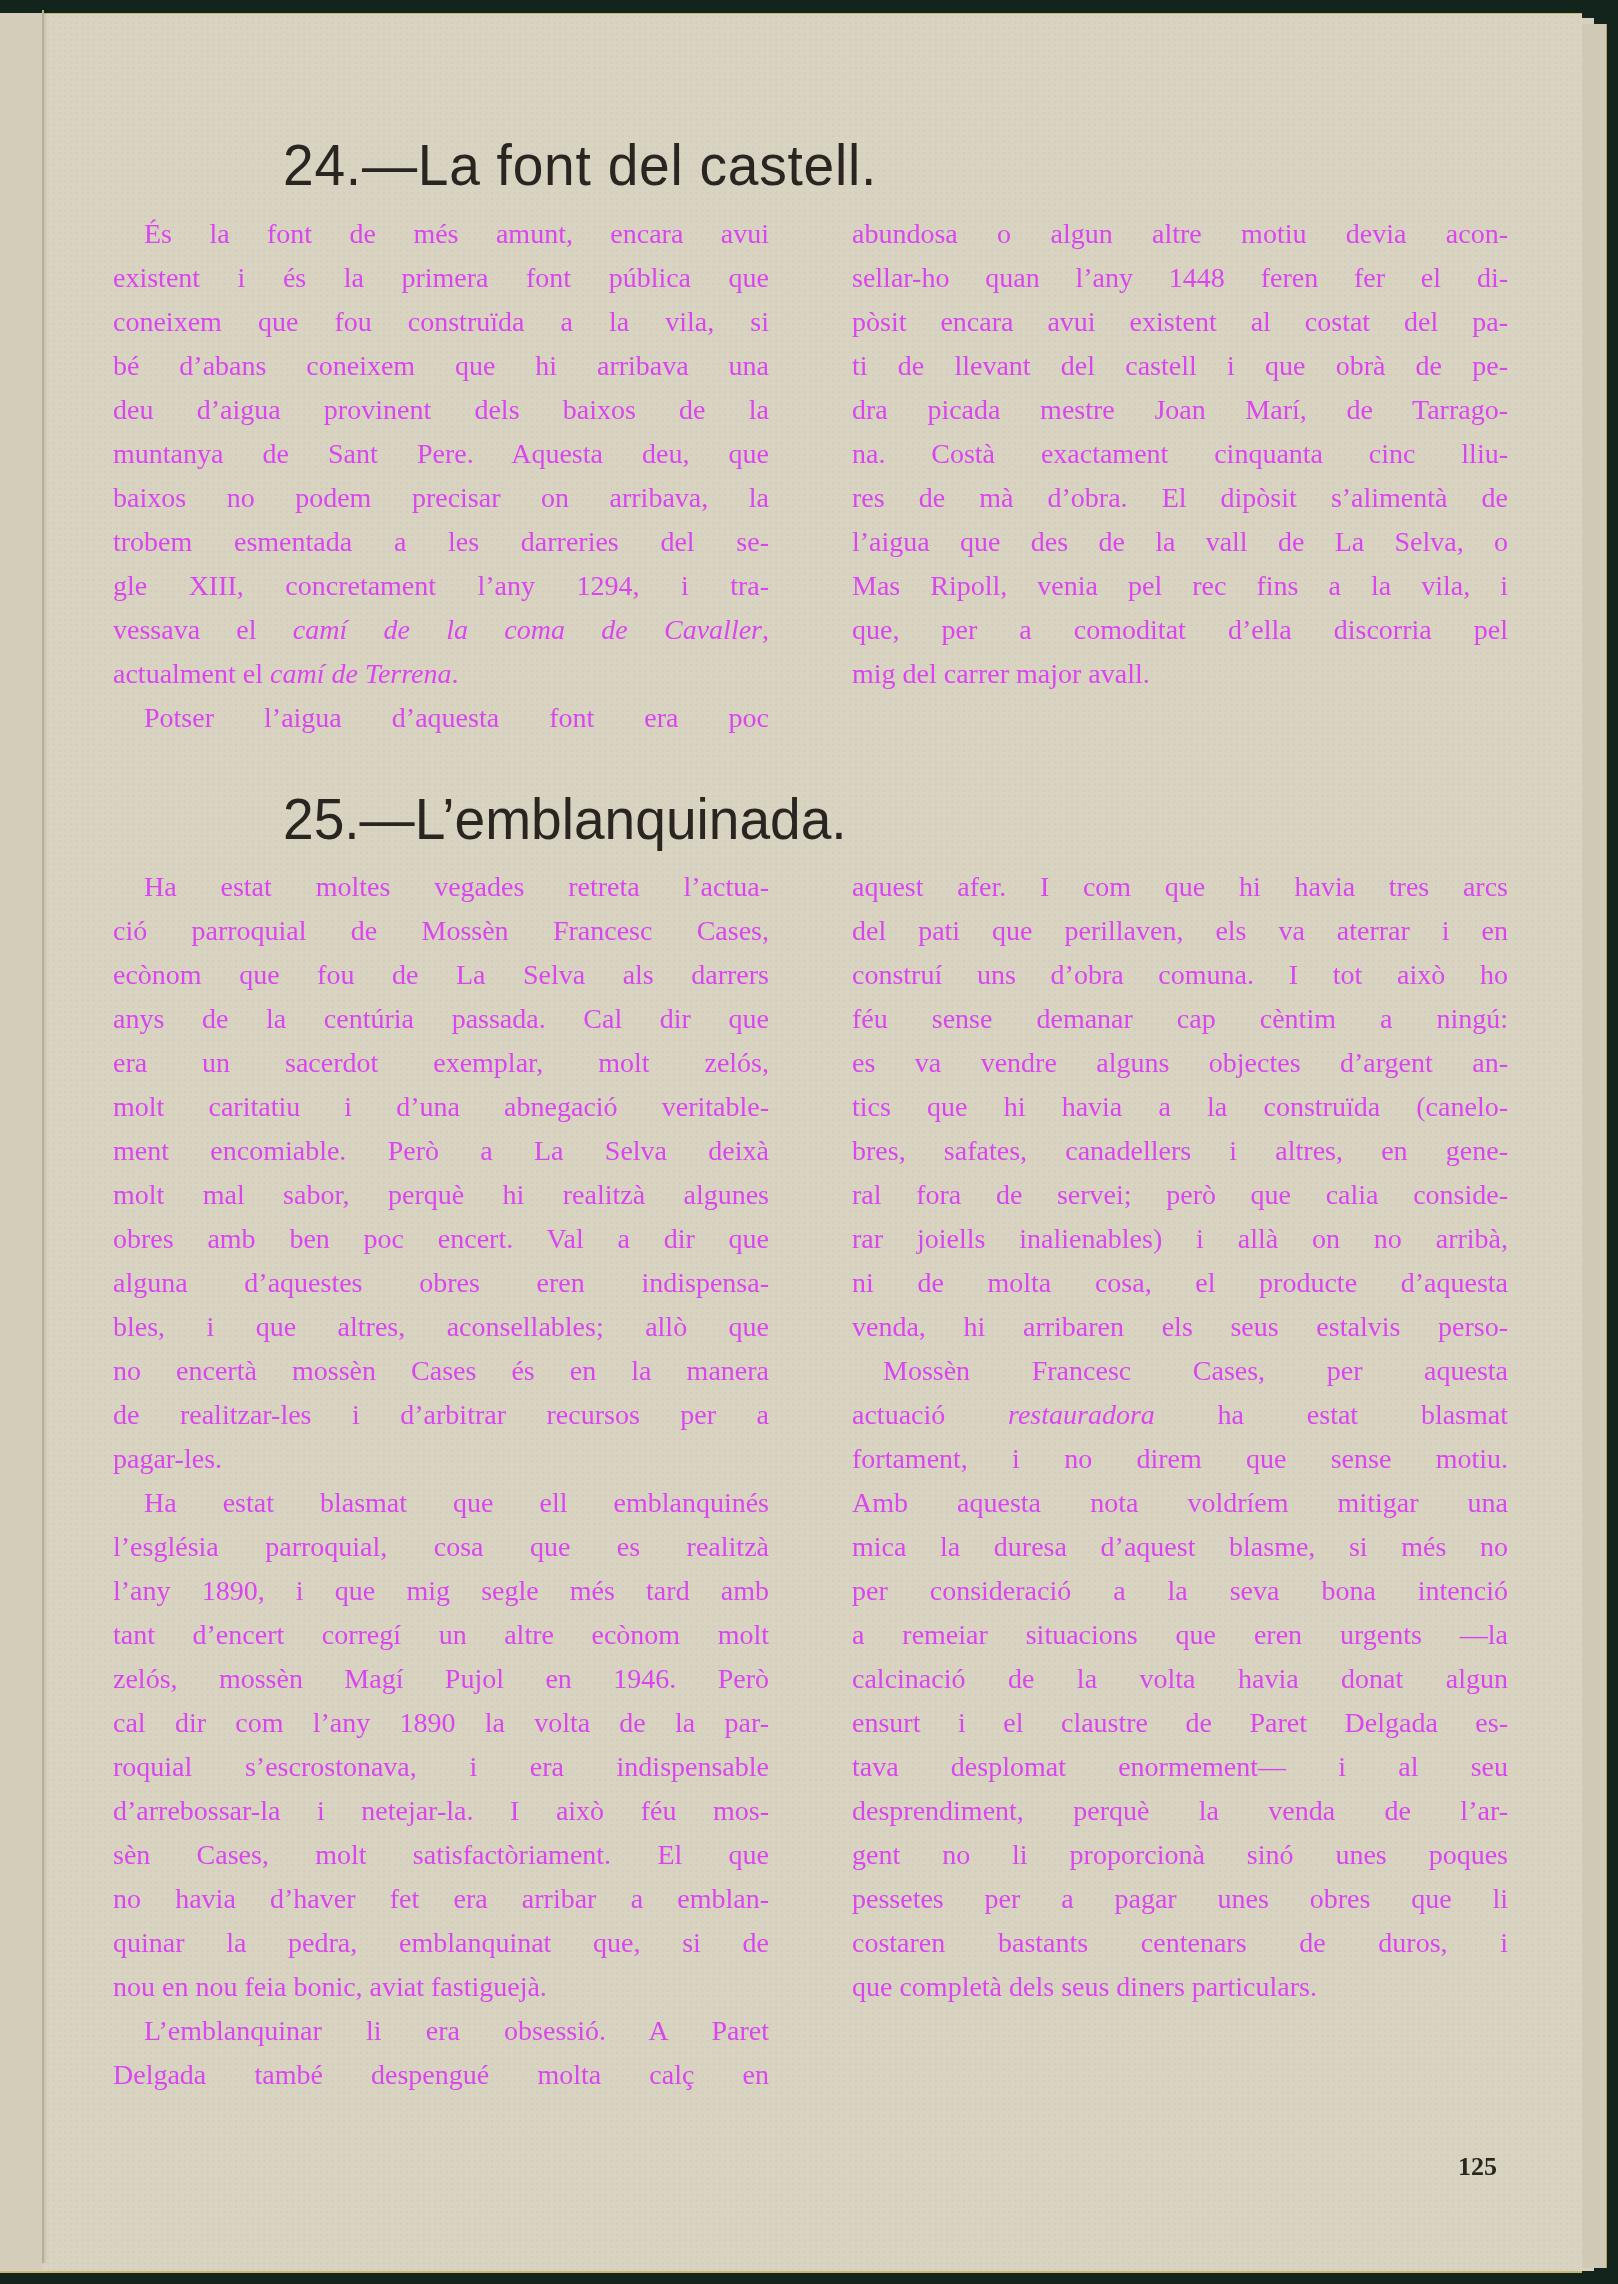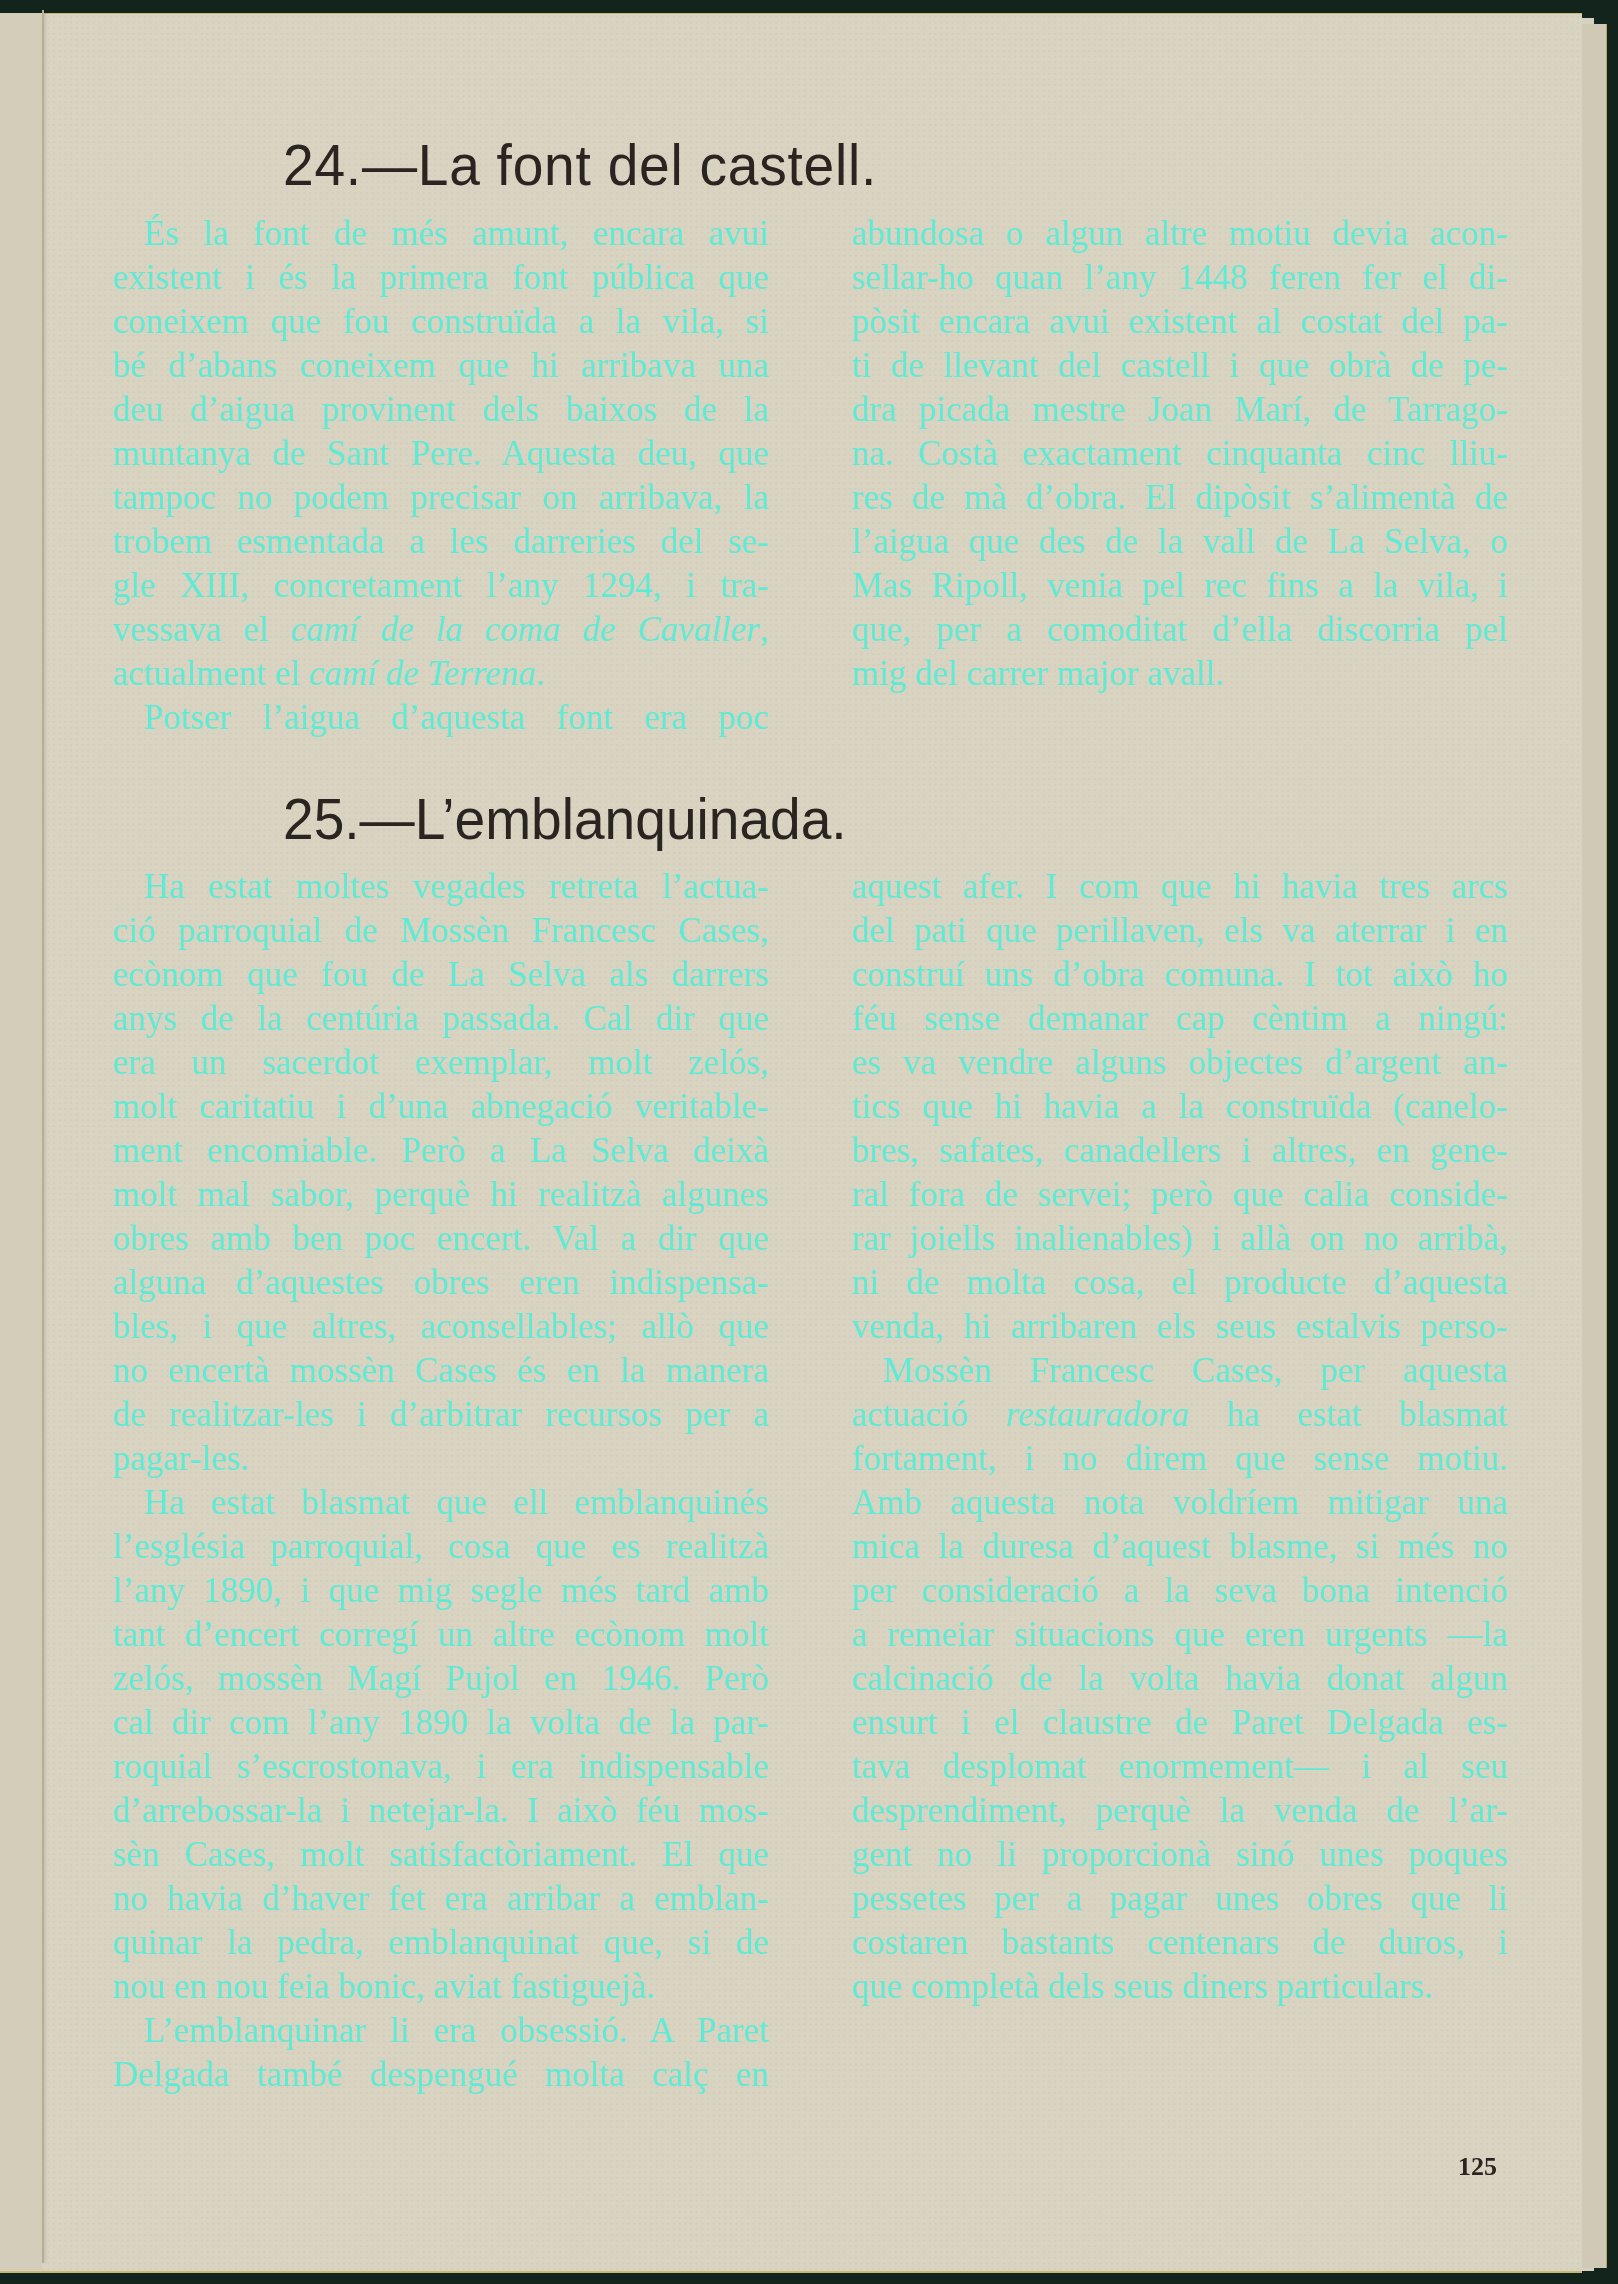--- a/index.html
+++ b/index.html
@@ -27,21 +27,21 @@
     font-family: "Liberation Sans", "DejaVu Sans", sans-serif;
     font-weight: normal; color: #2a2520;
     font-size: 58px; letter-spacing: 0.8px; white-space: nowrap;
     transform: scaleX(0.95); transform-origin: left;
   }
   .title-24 { left: 283px; top: 131px; }
   .title-25 { left: 283px; top: 785px; letter-spacing: 0px; }
 
   .col {
     position: absolute; width: 656px;
-    font-size: 35px; line-height: 44px; color: #5eead4;
+    font-size: 28px; line-height: 44px; color: #d946ef;
     text-align: justify;
   }
   .col .line { display: block; text-align: justify; text-align-last: justify; white-space: nowrap; height: 44px; }
   .col .line.last { text-align-last: left; }
   .col .indent { padding-left: 31px; }
   .col em { font-style: italic; }
 
   .s24-left { left: 113px; top: 212px; }
   .s24-right { left: 852px; top: 212px; }
   .s25-left { left: 113px; top: 865px; }
@@ -63,21 +63,21 @@
 <div class="gutter"></div>
 
 <h2 class="section-title title-24">24.—La font del castell.</h2>
 <div class="col s24-left">
     <span class="line indent">És la font de més amunt, encara avui</span>
     <span class="line">existent i és la primera font pública que</span>
     <span class="line">coneixem que fou construïda a la vila, si</span>
     <span class="line">bé d’abans coneixem que hi arribava una</span>
     <span class="line">deu d’aigua provinent dels baixos de la</span>
     <span class="line">muntanya de Sant Pere. Aquesta deu, que</span>
-    <span class="line">tampoc no podem precisar on arribava, la</span>
+    <span class="line">baixos no podem precisar on arribava, la</span>
     <span class="line">trobem esmentada a les darreries del se-</span>
     <span class="line">gle XIII, concretament l’any 1294, i tra-</span>
     <span class="line"><span>vessava el </span><em>camí de la coma de Cavaller</em><span>,</span></span>
     <span class="line last"><span>actualment el </span><em>camí de Terrena</em><span>.</span></span>
     <span class="line indent">Potser l’aigua d’aquesta font era poc</span>
   </div>
 <div class="col s24-right">
     <span class="line">abundosa o algun altre motiu devia acon-</span>
     <span class="line">sellar-ho quan l’any 1448 feren fer el di-</span>
     <span class="line">pòsit encara avui existent al costat del pa-</span>

